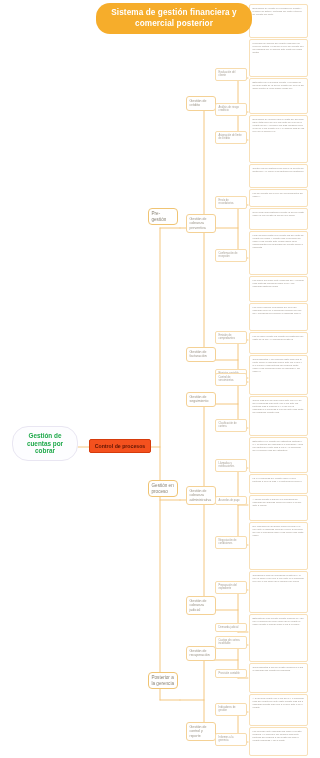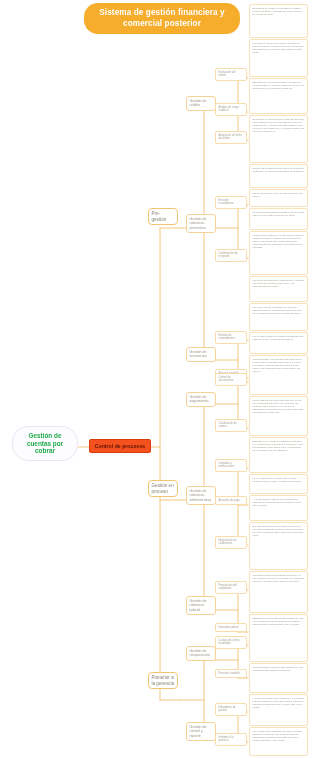--- a/index.html
+++ b/index.html
@@ -10,21 +10,21 @@
     font-family:"Liberation Sans","DejaVu Sans",sans-serif;
     overflow:hidden;
     position:relative;
   }
   #canvas{position:absolute;inset:0;width:310px;height:758px;}
   #wires{position:absolute;left:0;top:0;width:310px;height:758px;pointer-events:none;}
 
   
   .title-pill{
     position:absolute;
-    left:84px;top:3px;width:156px;
+    left:96px;top:3px;width:156px;
     box-sizing:border-box;
     background:#F6AD2B;
     border-radius:14px;
     padding:5px 8px;
     text-align:center;
     color:#ffffff;
     font-weight:bold;
     font-size:8.2px;
     line-height:10.5px;
     letter-spacing:.1px;

